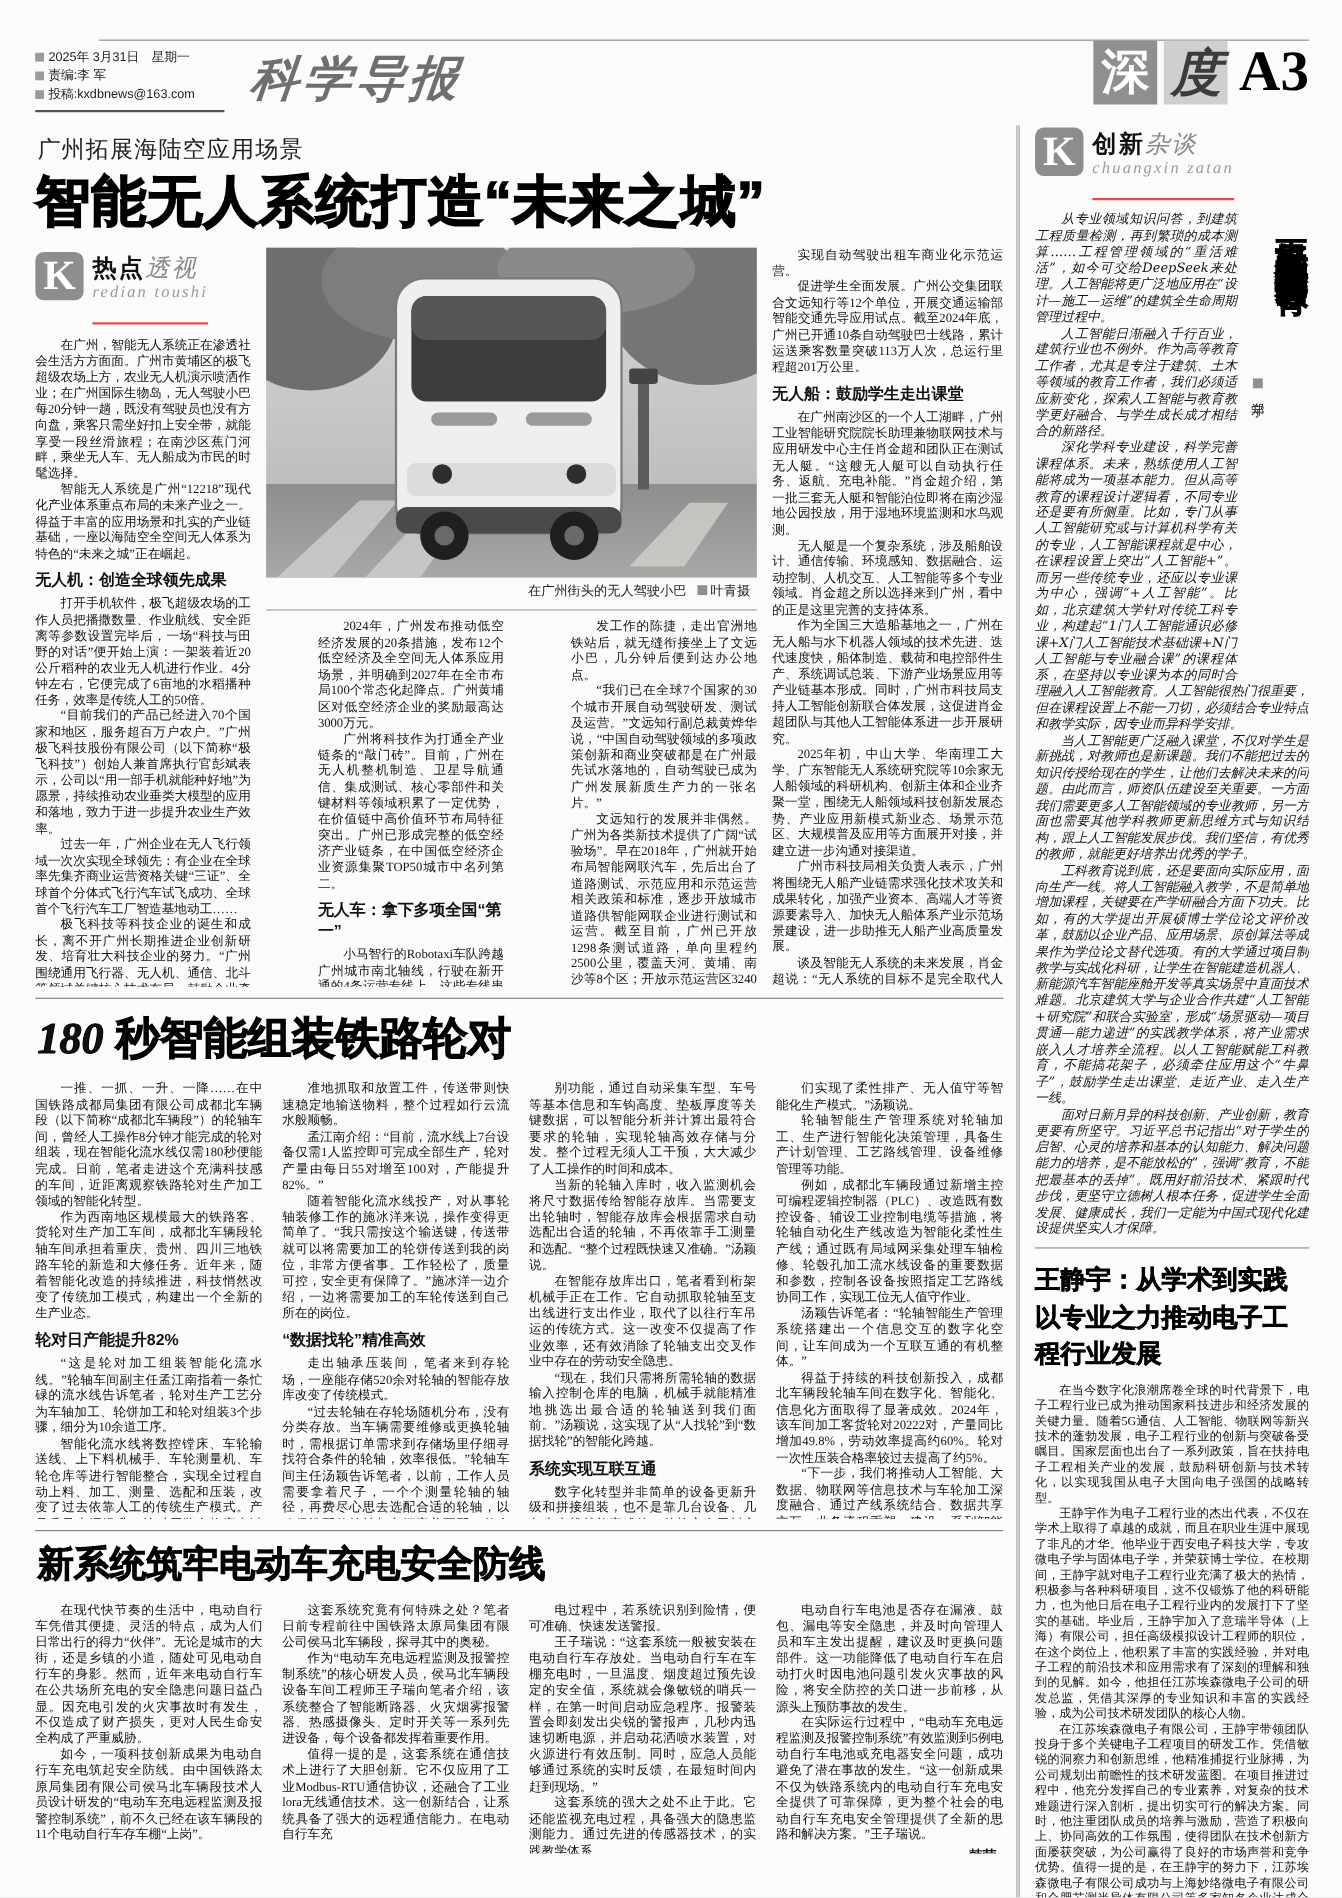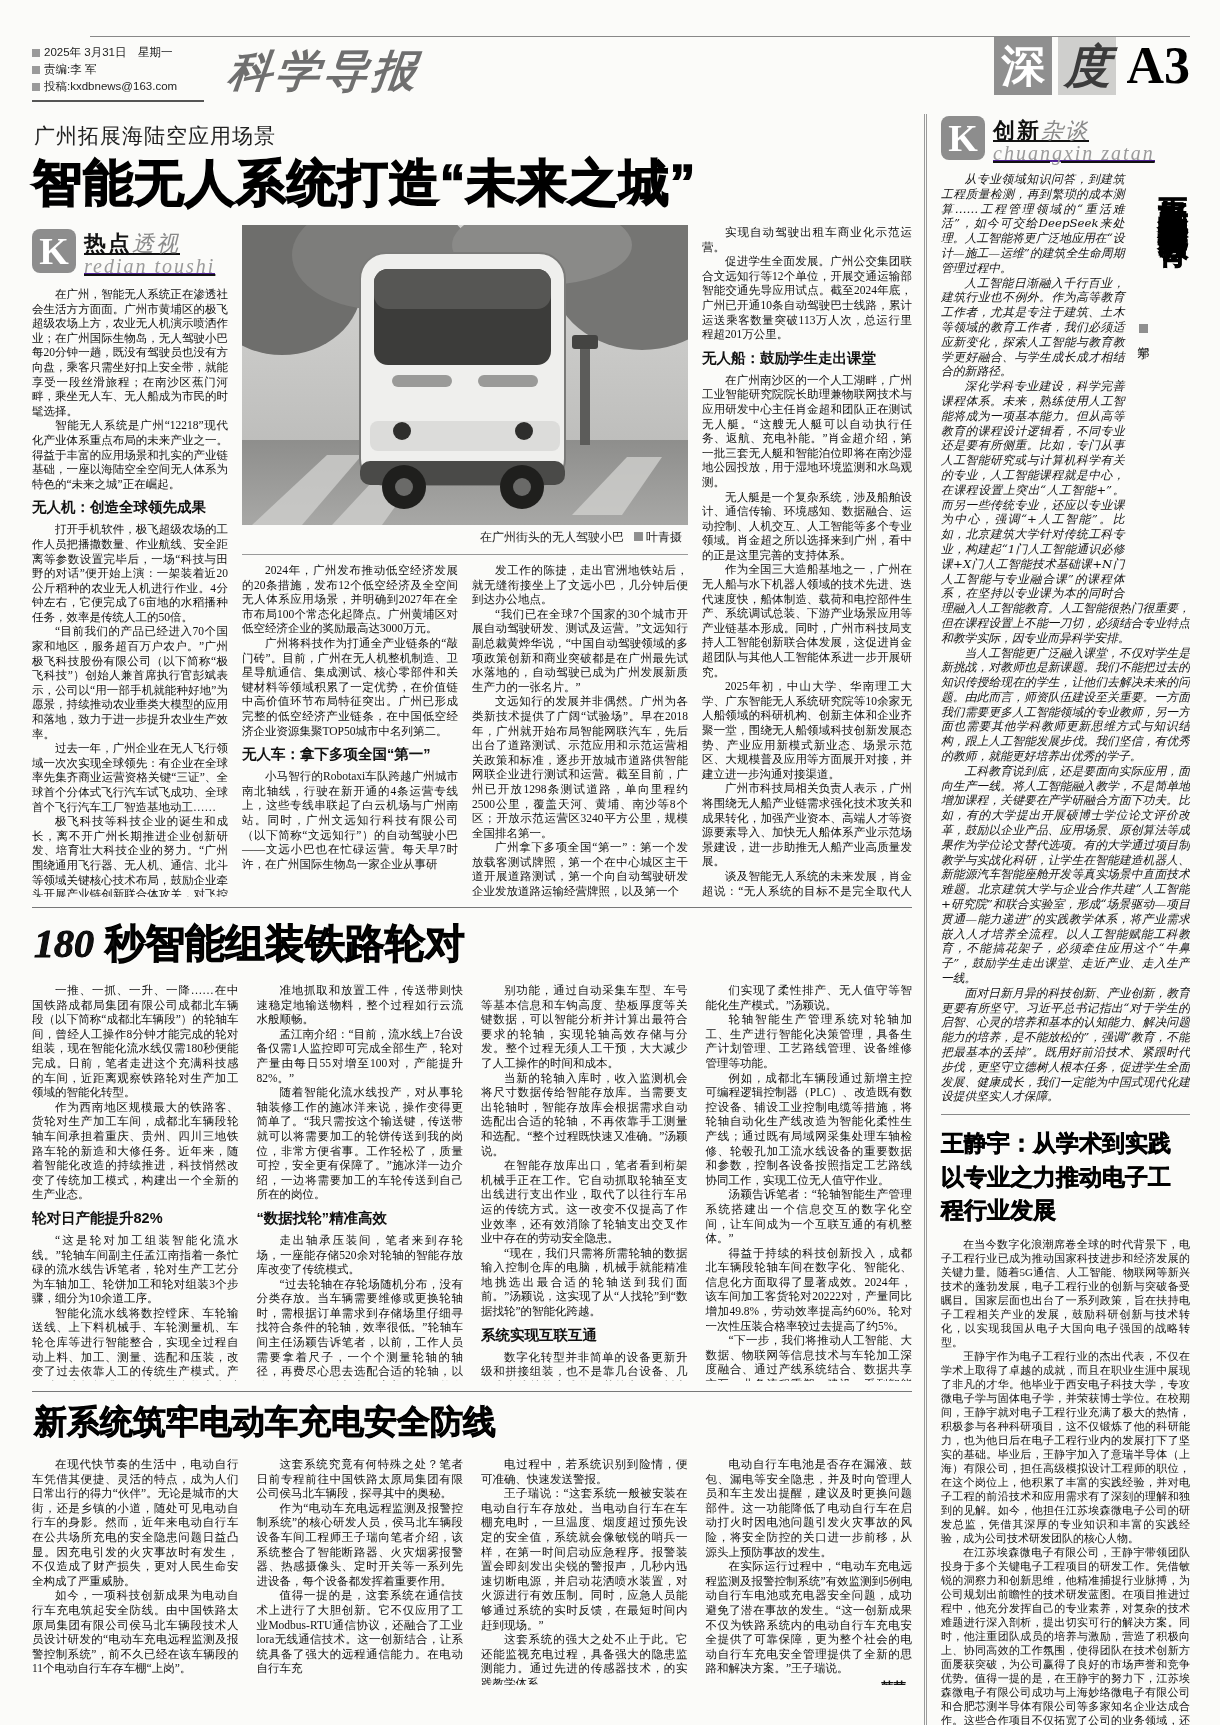--- a/index.html
+++ b/index.html
@@ -26,30 +26,30 @@
   .sidebar{flex:1;margin-left:12px;border-left:3px double #9a9a9a;padding-left:14px;box-sizing:border-box;}
   
   .kicker{font-family:"Liberation Sans",sans-serif;font-size:21px;color:#222;margin:8px 0 6px 2px;letter-spacing:1px;}
   .headline1{font-family:"Liberation Sans",sans-serif;font-weight:900;font-size:50px;letter-spacing:1px;
              color:#000;margin:0 0 14px 0;line-height:1.1;-webkit-text-stroke:1.5px #000;}
   .main-cols{display:flex;gap:14px;height:672px;overflow:hidden;}
   .mcol1{width:196px;flex:none;}
   .mmid{width:446px;flex:none;}
   .mcol4{flex:1;}
   .mmid-cols{display:flex;gap:14px;}
-  .mmid-cols>div{flex:1;}
+  .mmid-cols>div{flex:1;margin-left:47px;}
   
   .secbadge{display:flex;align-items:flex-start;gap:8px;margin:4px 0 12px 0;}
   .kbox{width:44px;height:44px;background:#8d8d8d;border-radius:8px;color:#fff;text-align:center;
         font-family:"Liberation Serif",serif;font-weight:bold;font-size:38px;line-height:44px;flex:none;}
-  .sectit{border-bottom:2px solid #4c1d95;padding-bottom:0;text-decoration:underline;}
+  .sectit{border-bottom:2px solid #ef4444;padding-bottom:20px;}
   .sectit .cn{font-size:22px;letter-spacing:2px;}
   .sectit .cn b{font-family:"Liberation Sans",sans-serif;}
   .sectit .cn i{color:#8a8a8a;font-family:"DejaVu Serif",serif;}
-  .sectit .py{font-style:italic;color:#9a9a9a;font-size:20px;letter-spacing:2px;line-height:14px;}
+  .sectit .py{font-style:italic;color:#9a9a9a;font-size:15px;letter-spacing:2px;line-height:14px;}
   
   .para{margin:0;text-indent:2em;text-align:justify;font-size:11.5px;line-height:14.6px;}
   .subhead{font-family:"Liberation Sans",sans-serif;font-size:14.5px;font-weight:bold;margin:7px 0 5px 0;}
   .byline{text-align:right;font-weight:bold;font-size:12.5px;font-family:"Liberation Sans",sans-serif;margin-top:3px;padding-right:6px;}
   
   .photo{width:100%;height:300px;display:block;background:#c9c9c7;}
   .caption{font-size:12px;font-family:"Liberation Sans",sans-serif;text-align:right;padding:4px 6px 8px 0;
            border-bottom:1px solid #999;margin-bottom:8px;color:#222;}
   .caption .sq{display:inline-block;width:9px;height:9px;background:#8f8f8f;margin:0 3px 0 10px;}
   

